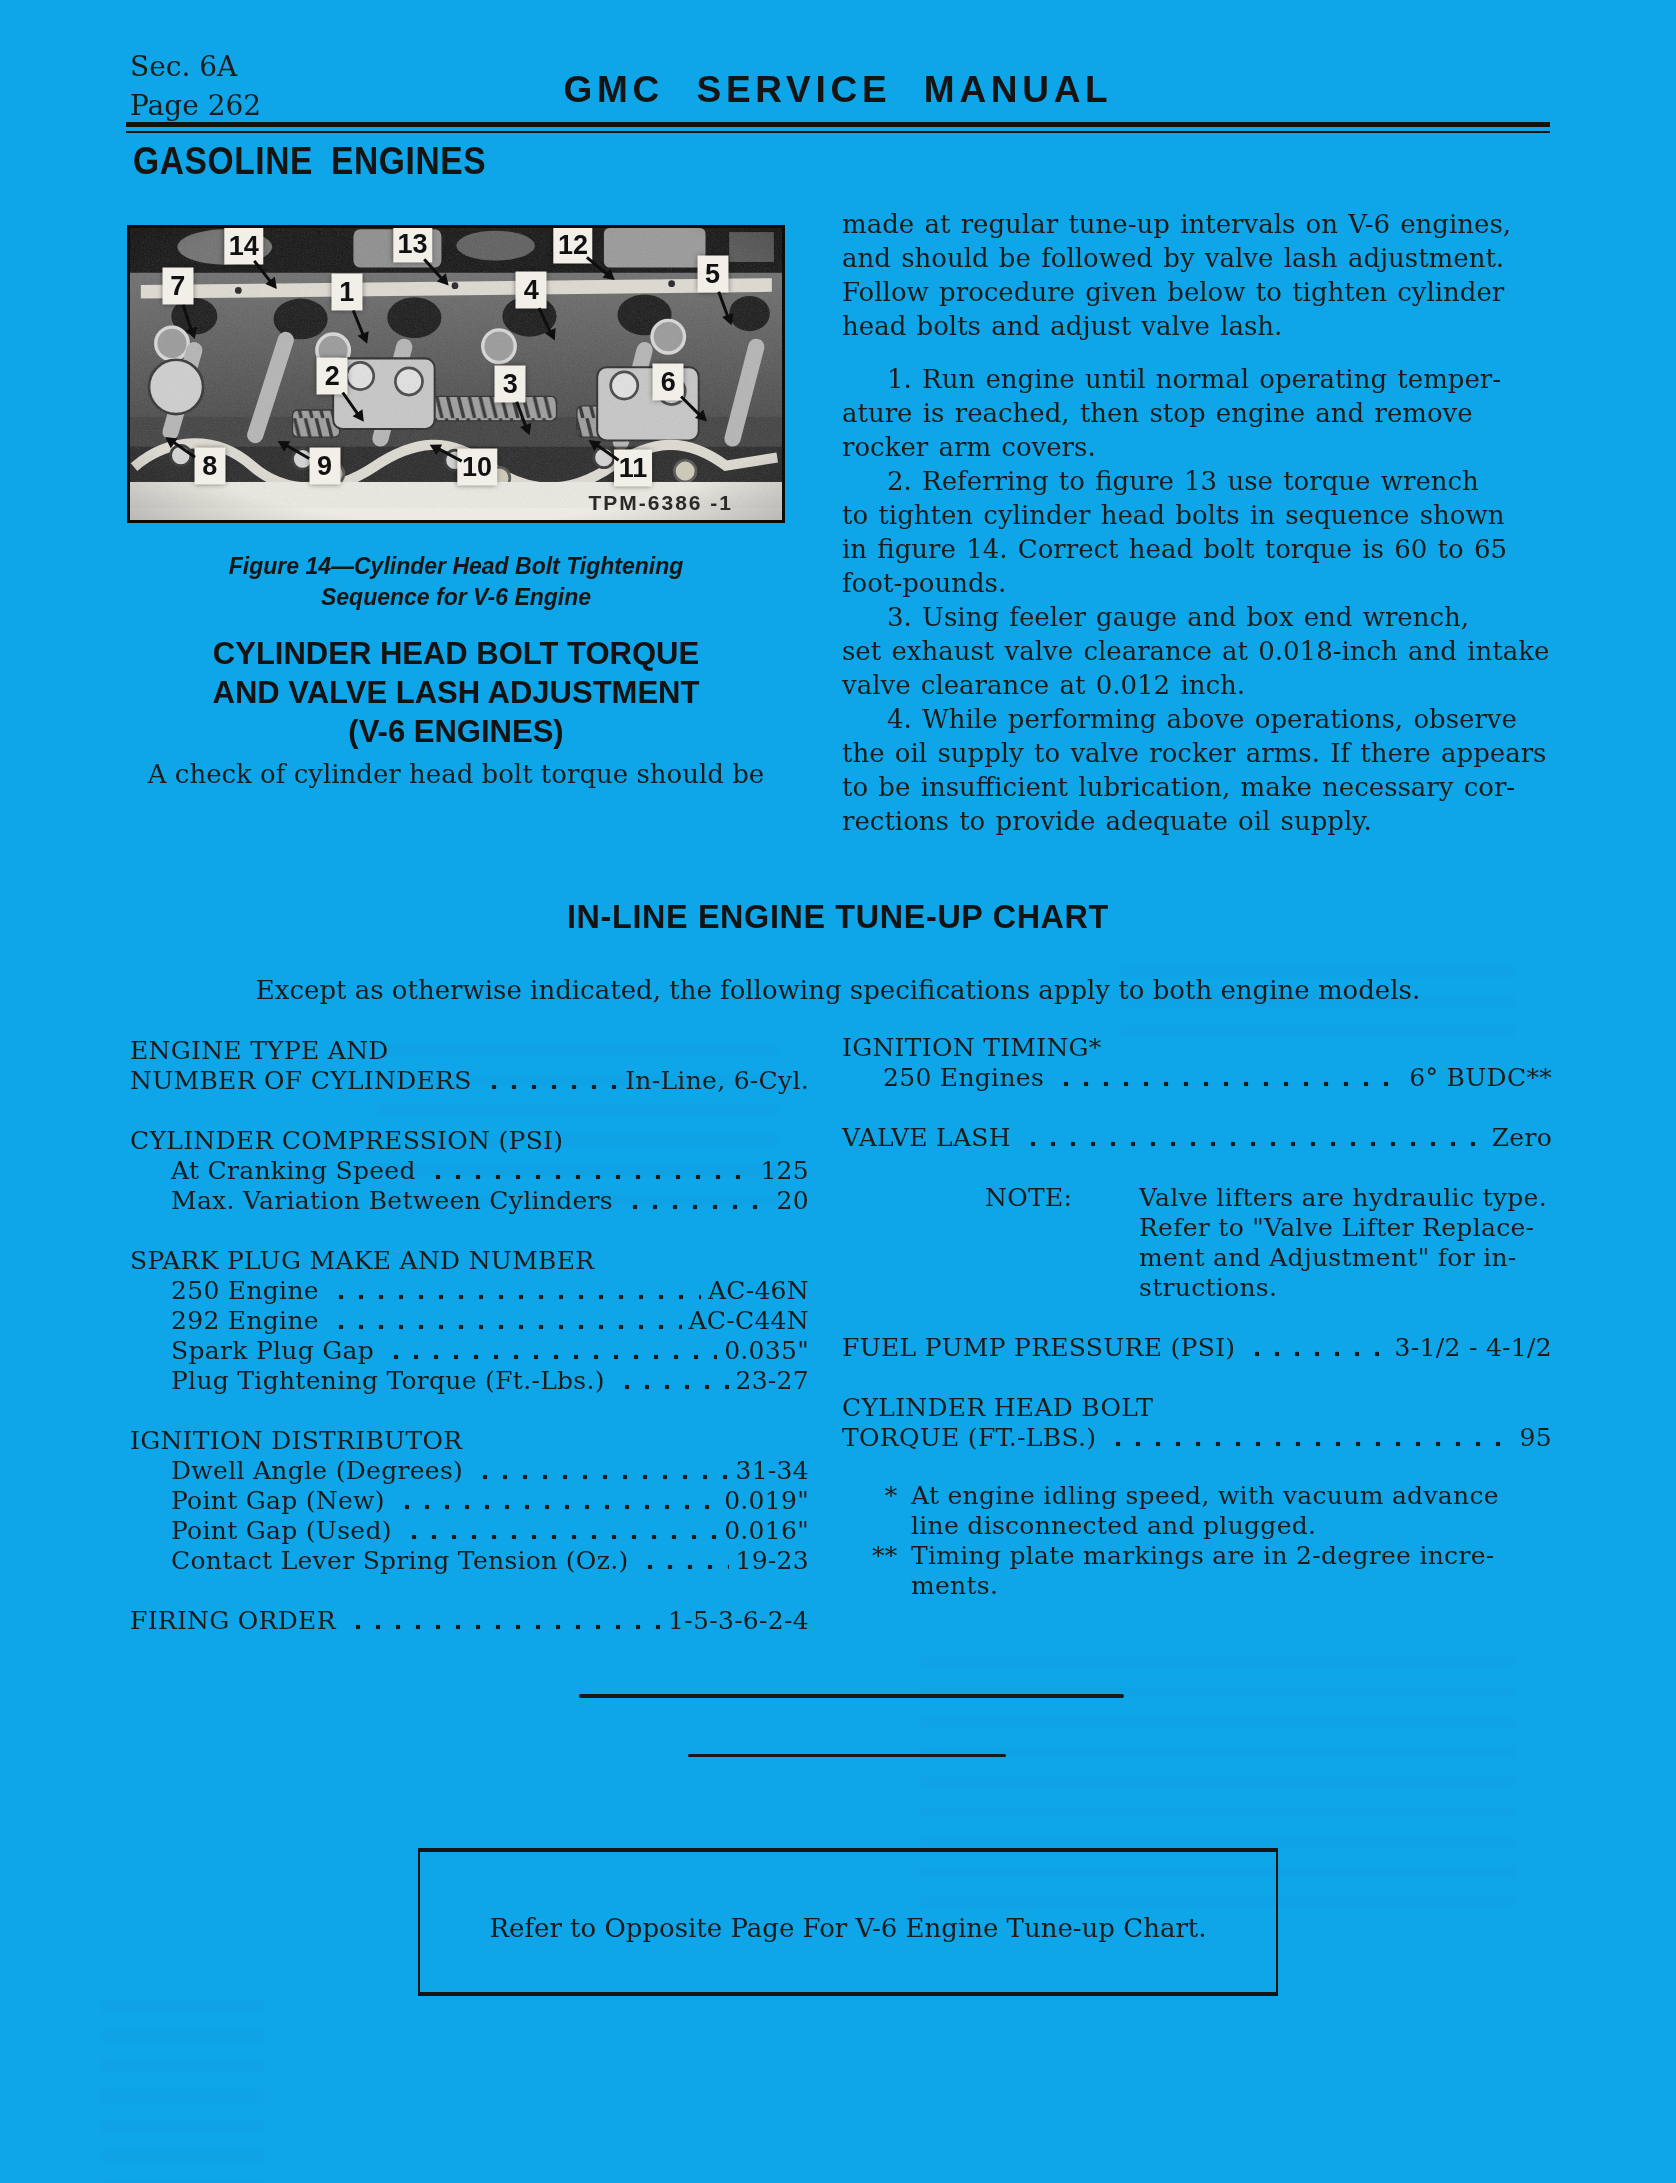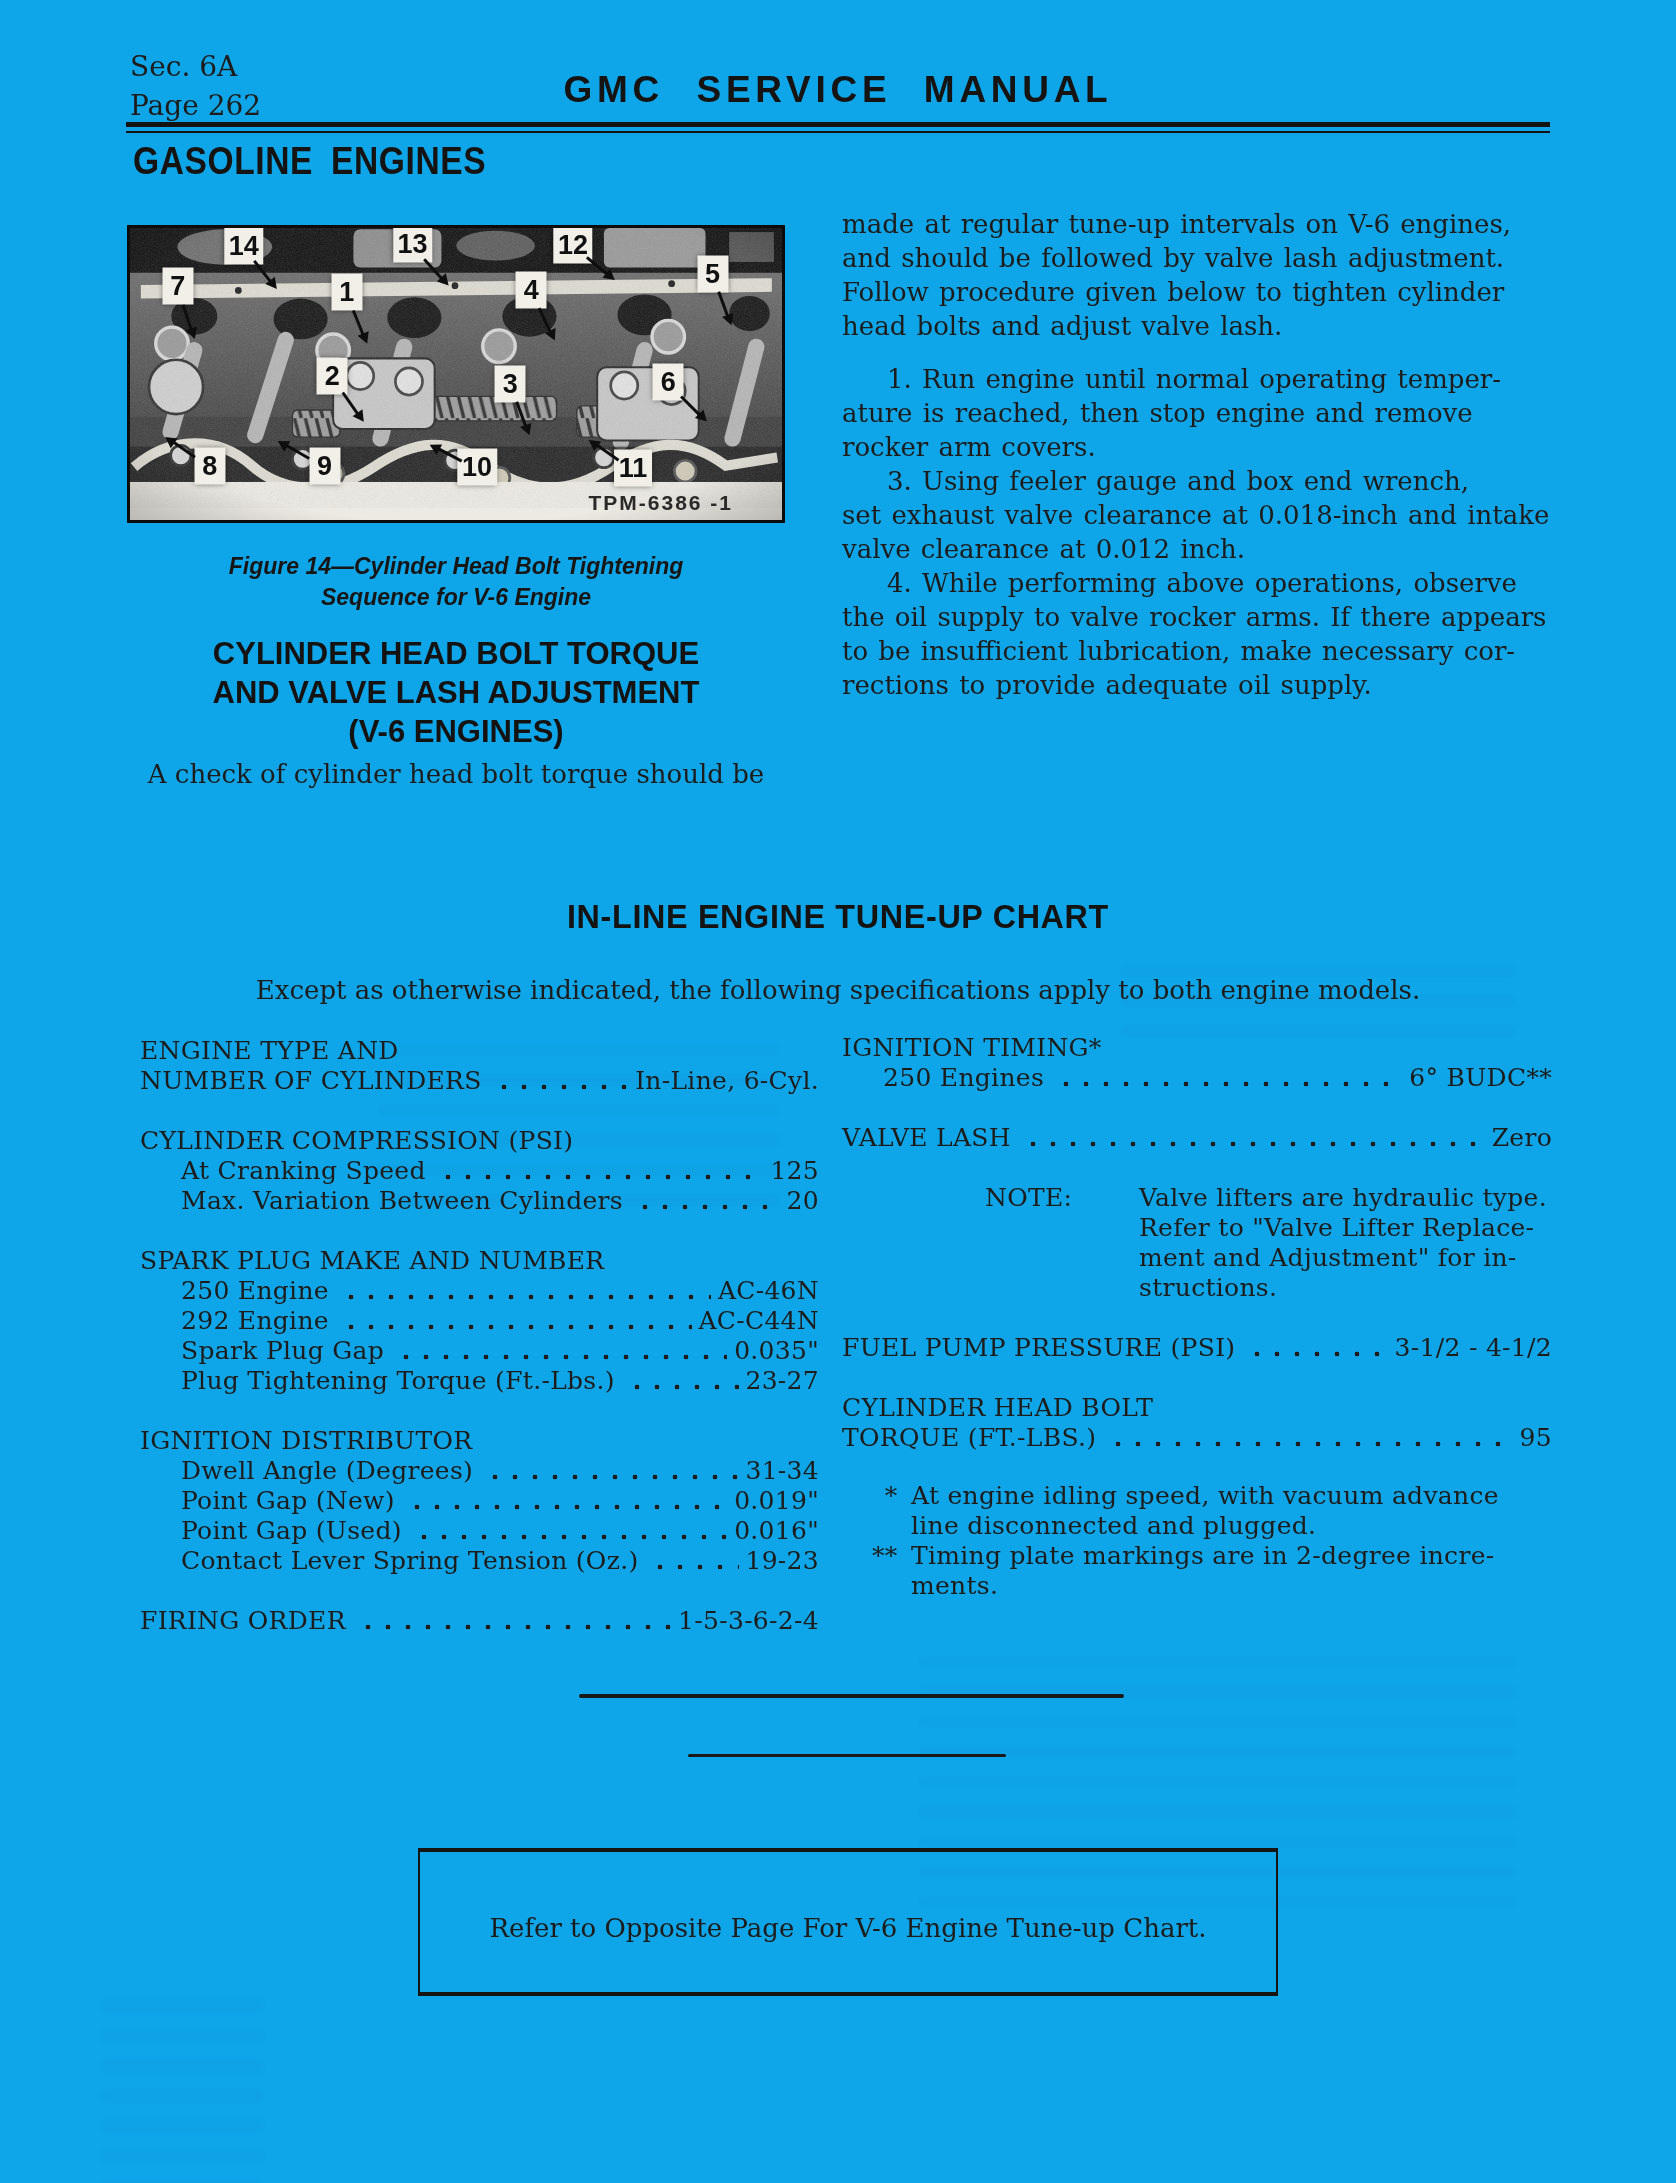--- a/index.html
+++ b/index.html
@@ -68,21 +68,21 @@
   .right-col .para.step { text-indent:45px; }
   .right-col .para:nth-child(2) { margin-top:19px; }
   
   .chart-title {
     position:absolute; left:128px; top:897px; width:1420px; text-align:center;
     font-family:"Liberation Sans", sans-serif; font-weight:bold; font-size:34px; letter-spacing:0.7px;
     transform:scaleX(.95); color:#141312;
   }
   .chart-intro { position:absolute; left:128px; top:975px; width:1420px; text-align:center; font-size:26px; }
   .spec-col { position:absolute; font-size:25px; line-height:30px; letter-spacing:0.3px; }
-  .spec-col.left  { left:140px;  top:1036px; width:679px; }
+  .spec-col.left  { left:130px;  top:1036px; width:679px; }
   .spec-col.right { left:842px; top:1033px; width:710px; }
   .spec-section { margin-top:30px; }
   .spec-section:first-child { margin-top:0; }
   .spec-row { display:flex; align-items:baseline; }
   .spec-row.indent { padding-left:41px; }
   .spec-row .label { white-space:nowrap; }
   .spec-row .dots {
     flex:1; min-width:24px; height:8px; align-self:flex-end; margin:0 6.8px 4.7px 12px;
     background-image:radial-gradient(circle, #1d1c1a 2.2px, rgba(0,0,0,0) 2.6px);
     background-size:20px 8px; background-repeat:repeat-x; background-position:0 50%;
@@ -268,20 +268,24 @@
   <div class="lead-line">A check of cylinder head bolt torque should be</div>
 
   <div class="right-col" id="right-column">
       <div class="para">made at regular tune-up intervals on V-6 engines,
 and should be followed by valve lash adjustment.
 Follow procedure given below to tighten cylinder
 head bolts and adjust valve lash.</div>
       <div class="para step">1. Run engine until normal operating temper-
 ature is reached, then stop engine and remove
 rocker arm covers.</div>
+      <div class="para step">2. Referring to figure 13 use torque wrench
+to tighten cylinder head bolts in sequence shown
+in figure 14. Correct head bolt torque is 60 to 65
+foot-pounds.</div>
       <div class="para step">3. Using feeler gauge and box end wrench,
 set exhaust valve clearance at 0.018-inch and intake
 valve clearance at 0.012 inch.</div>
       <div class="para step">4. While performing above operations, observe
 the oil supply to valve rocker arms. If there appears
 to be insufficient lubrication, make necessary cor-
 rections to provide adequate oil supply.</div>
     </div>
 
   <div class="chart-title">IN-LINE ENGINE TUNE-UP CHART</div>

